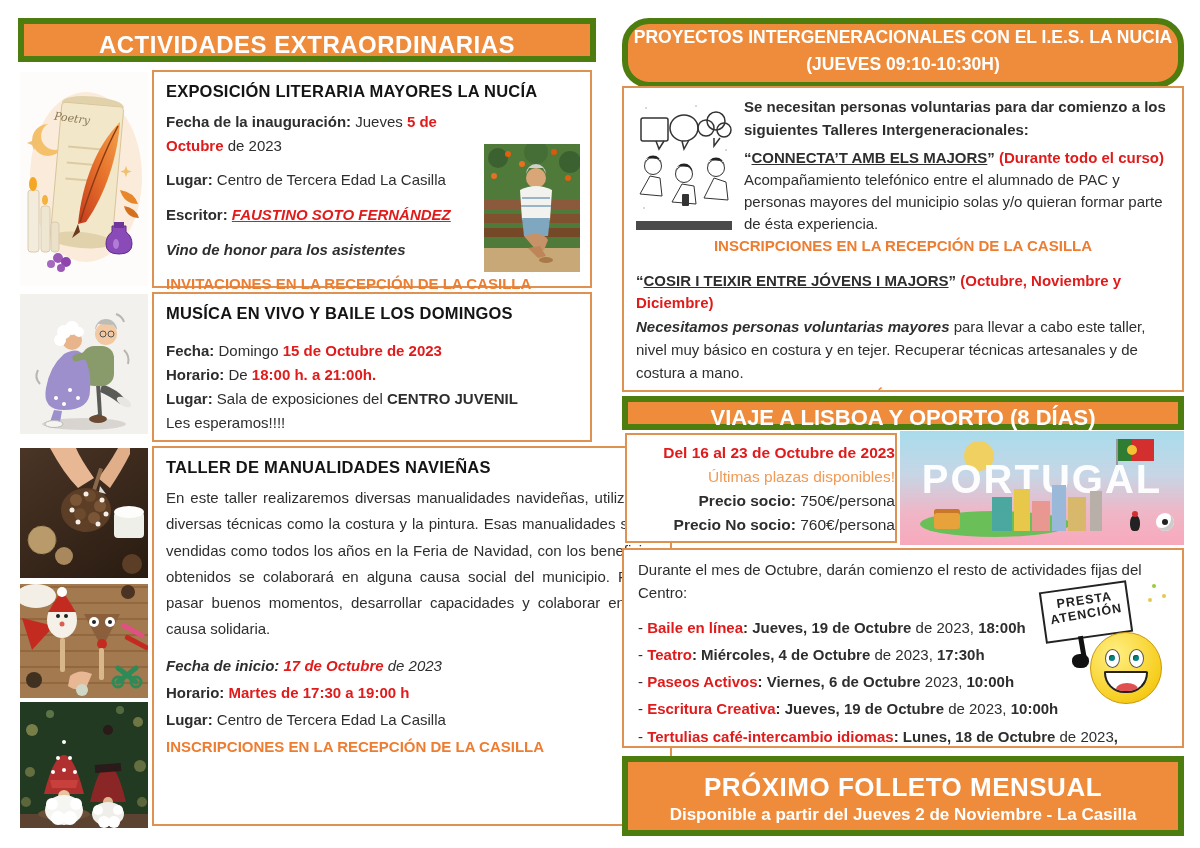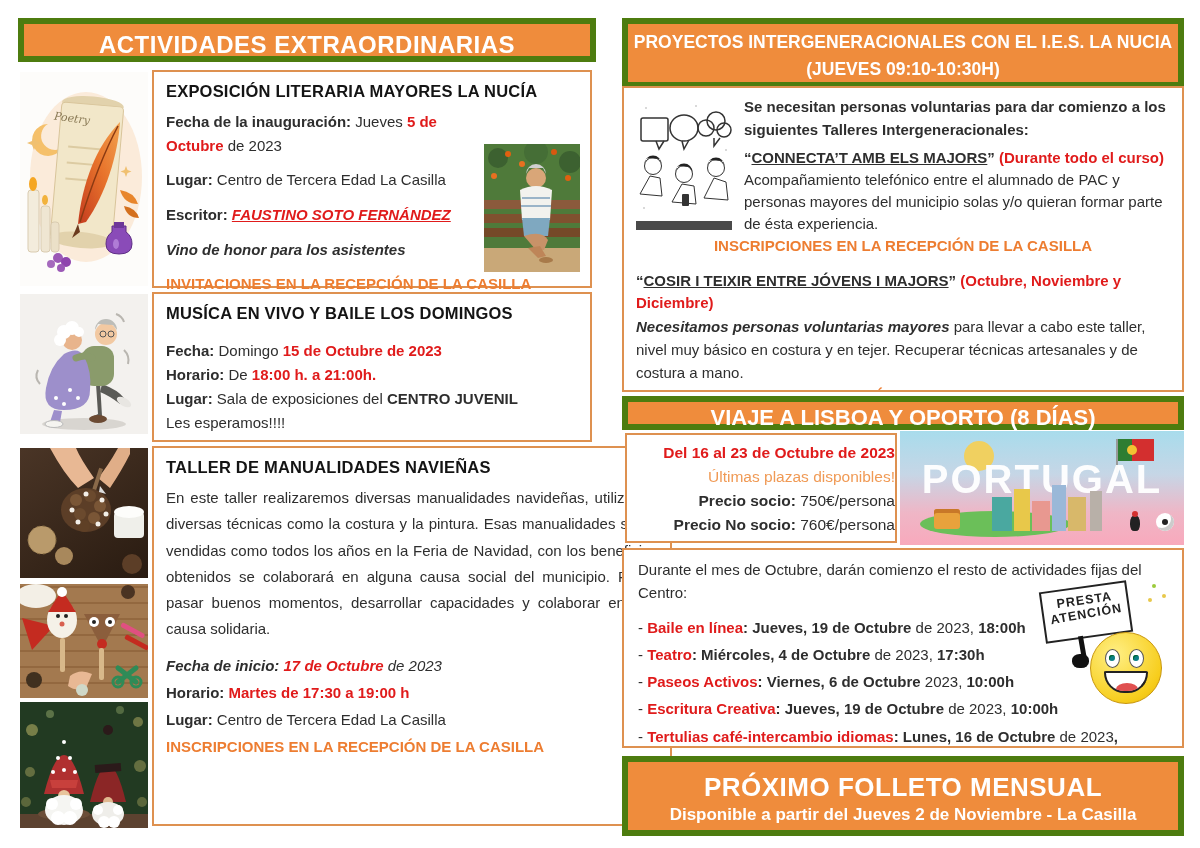--- a/index.html
+++ b/index.html
@@ -30,21 +30,21 @@
   .box2{left:152px;top:292px;width:440px;height:150px;padding:10px 12px;}
   .img-pinecone{left:20px;top:448px;width:128px;height:130px;overflow:hidden;
      background:linear-gradient(145deg,#4a3526,#291b11);}
   .img-santa{left:20px;top:584px;width:128px;height:114px;overflow:hidden;
      background:repeating-linear-gradient(0deg,#a3794f 0 14px,#93683f 14px 16px);}
   .img-gnomes{left:20px;top:702px;width:128px;height:126px;overflow:hidden;
      background:linear-gradient(160deg,#33502f,#1d3220 70%);}
   .box3{left:152px;top:446px;width:520px;height:380px;padding:10px 12px;}
   .faustino{right:10px;top:72px;width:96px;height:128px;overflow:hidden;background:#4f7a3a;}
   
-  .r-banner{left:622px;top:18px;width:562px;height:70px;font-size:17.5px;line-height:1.55;padding-top:5px;}
+  .r-banner{left:622px;top:18px;width:562px;height:70px;font-size:17.5px;line-height:1.55;border-radius:27px;}
   .rbox1{left:622px;top:86px;width:562px;height:306px;padding:8px 12px;overflow:hidden;}
   .talk-img{float:left;width:96px;height:132px;margin:2px 12px 4px 0;background:#fff;position:relative;}
   .viaje-banner{left:622px;top:396px;width:562px;height:34px;font-size:22px;line-height:32px;}
   .info-box{left:625px;top:433px;width:272px;height:110px;text-align:right;padding-top:6px;}
   .info-box .line{font-size:15.5px;line-height:1.55;}
   .portugal{left:900px;top:431px;width:284px;height:114px;overflow:hidden;
      background:linear-gradient(#A8DCEC 0%,#C6D6E6 38%,#EFB6C6 72%,#F8A9BC 100%);}
   .durante-box{left:622px;top:548px;width:562px;height:200px;padding:8px 14px;overflow:hidden;}
   .b-banner{left:622px;top:756px;width:562px;height:80px;padding-top:9px;}
   .b-title{font-size:26px;line-height:1.3;letter-spacing:.5px;font-weight:bold;}
@@ -396,21 +396,21 @@
     <div class="pt-ball"></div>
   </div>
 
   <div class="abs box durante-box">
     <div class="line" style="line-height:1.55;width:520px;">Durante el mes de Octubre, darán comienzo el resto de actividades fijas del Centro:</div>
     <div style="margin-top:9px;">
       <div class="line" style="line-height:1.82;"><span class="s-n">- </span><span class="s-rb">Baile en línea</span><span class="s-b">: Jueves, 19 de Octubre</span><span class="s-n"> de 2023, </span><span class="s-b">18:00h</span></div>
       <div class="line" style="line-height:1.82;"><span class="s-n">- </span><span class="s-rb">Teatro</span><span class="s-b">: Miércoles, 4 de Octubre</span><span class="s-n"> de 2023, </span><span class="s-b">17:30h</span></div>
       <div class="line" style="line-height:1.82;"><span class="s-n">- </span><span class="s-rb">Paseos Activos</span><span class="s-b">: Viernes, 6 de Octubre</span><span class="s-n"> 2023, </span><span class="s-b">10:00h</span></div>
       <div class="line" style="line-height:1.82;"><span class="s-n">- </span><span class="s-rb">Escritura Creativa</span><span class="s-b">: Jueves, 19 de Octubre</span><span class="s-n"> de 2023, </span><span class="s-b">10:00h</span></div>
-      <div class="line" style="line-height:1.82;"><span class="s-n">- </span><span class="s-rb">Tertulias café-intercambio idiomas</span><span class="s-b">: Lunes, 16 de Octubre</span><span class="s-n"> de 2023</span><span class="s-b">, 17:30h</span></div>
+      <div class="line" style="line-height:1.82;"><span class="s-n">- </span><span class="s-rb">Tertulias café-intercambio idiomas</span><span class="s-b">: Lunes, 18 de Octubre</span><span class="s-n"> de 2023</span><span class="s-b">, 17:30h</span></div>
     </div>
     <div class="smiley-wrap">
       <div class="sign">
         <div>PRESTA</div>
         <div style="transform:rotate(-2deg);">ATENCIÓN</div>
       </div>
       <div class="stick"></div>
       <div class="fist"></div>
       <div class="face">
         <div class="eye le"></div>

